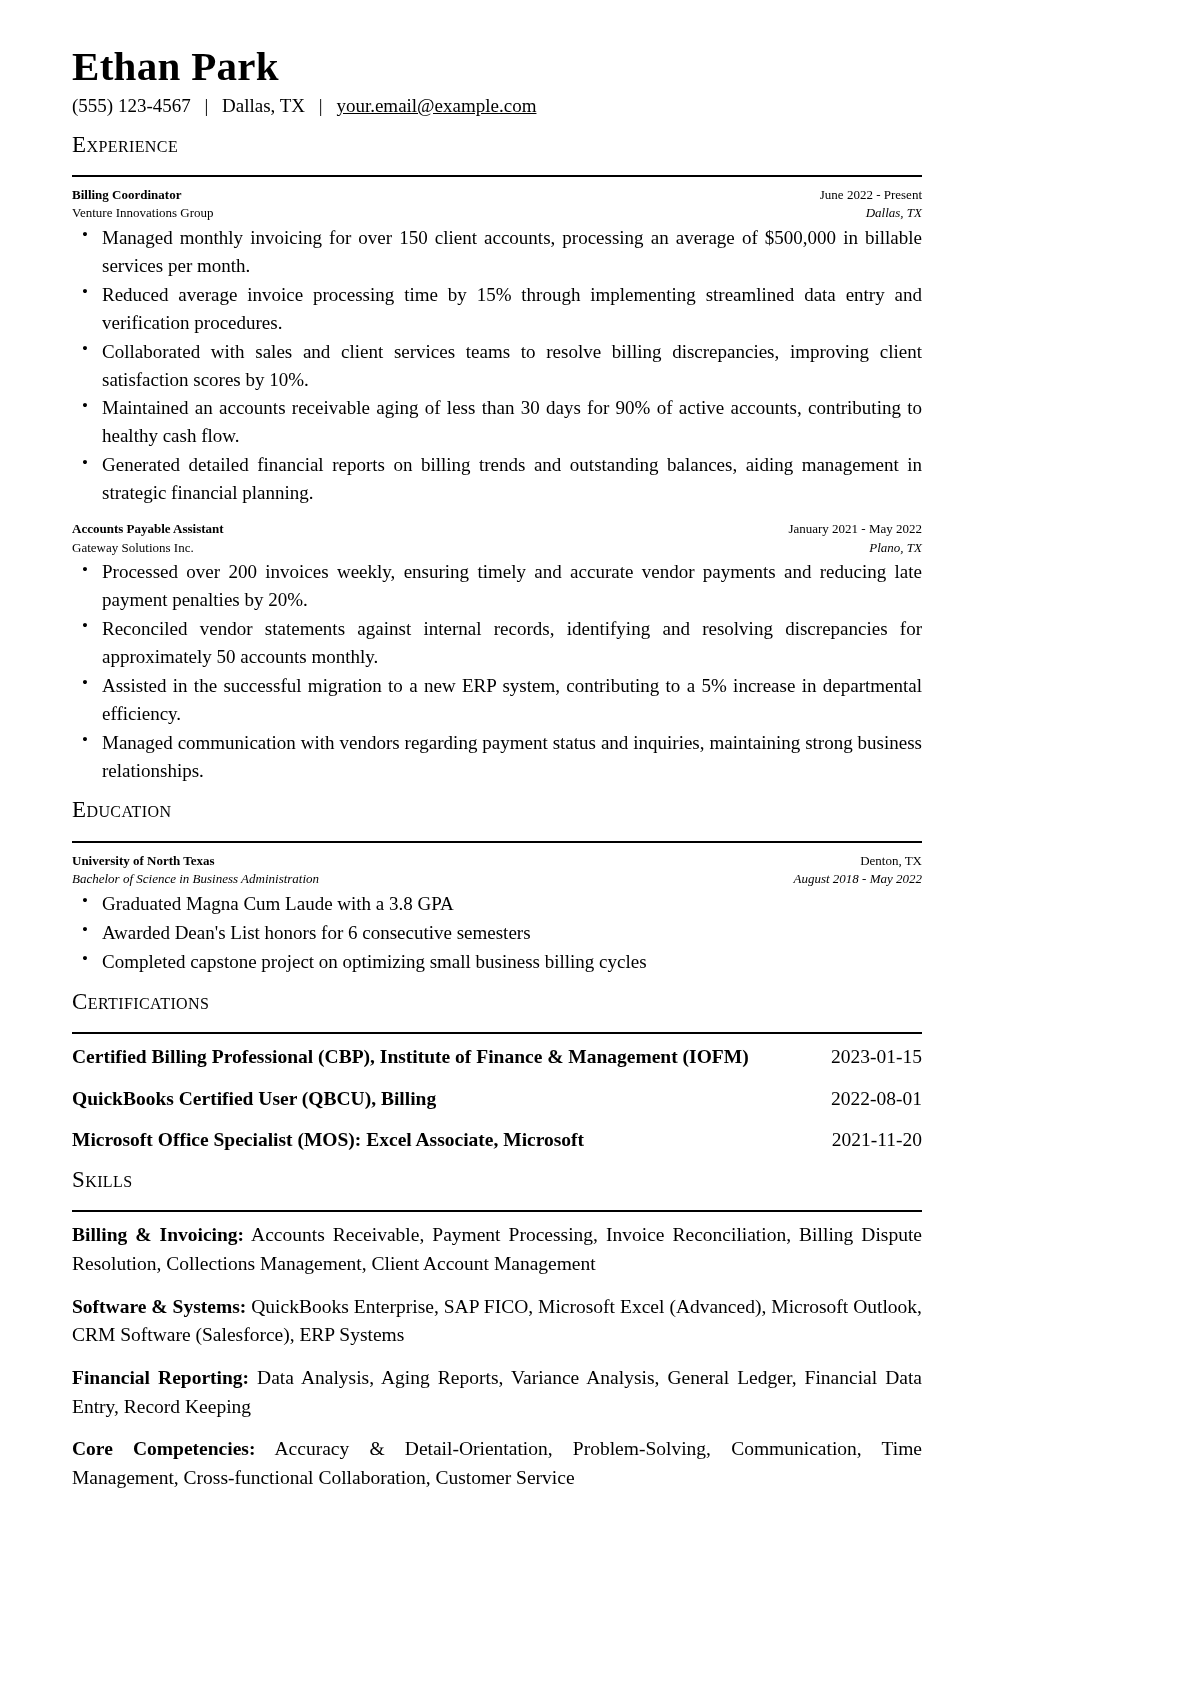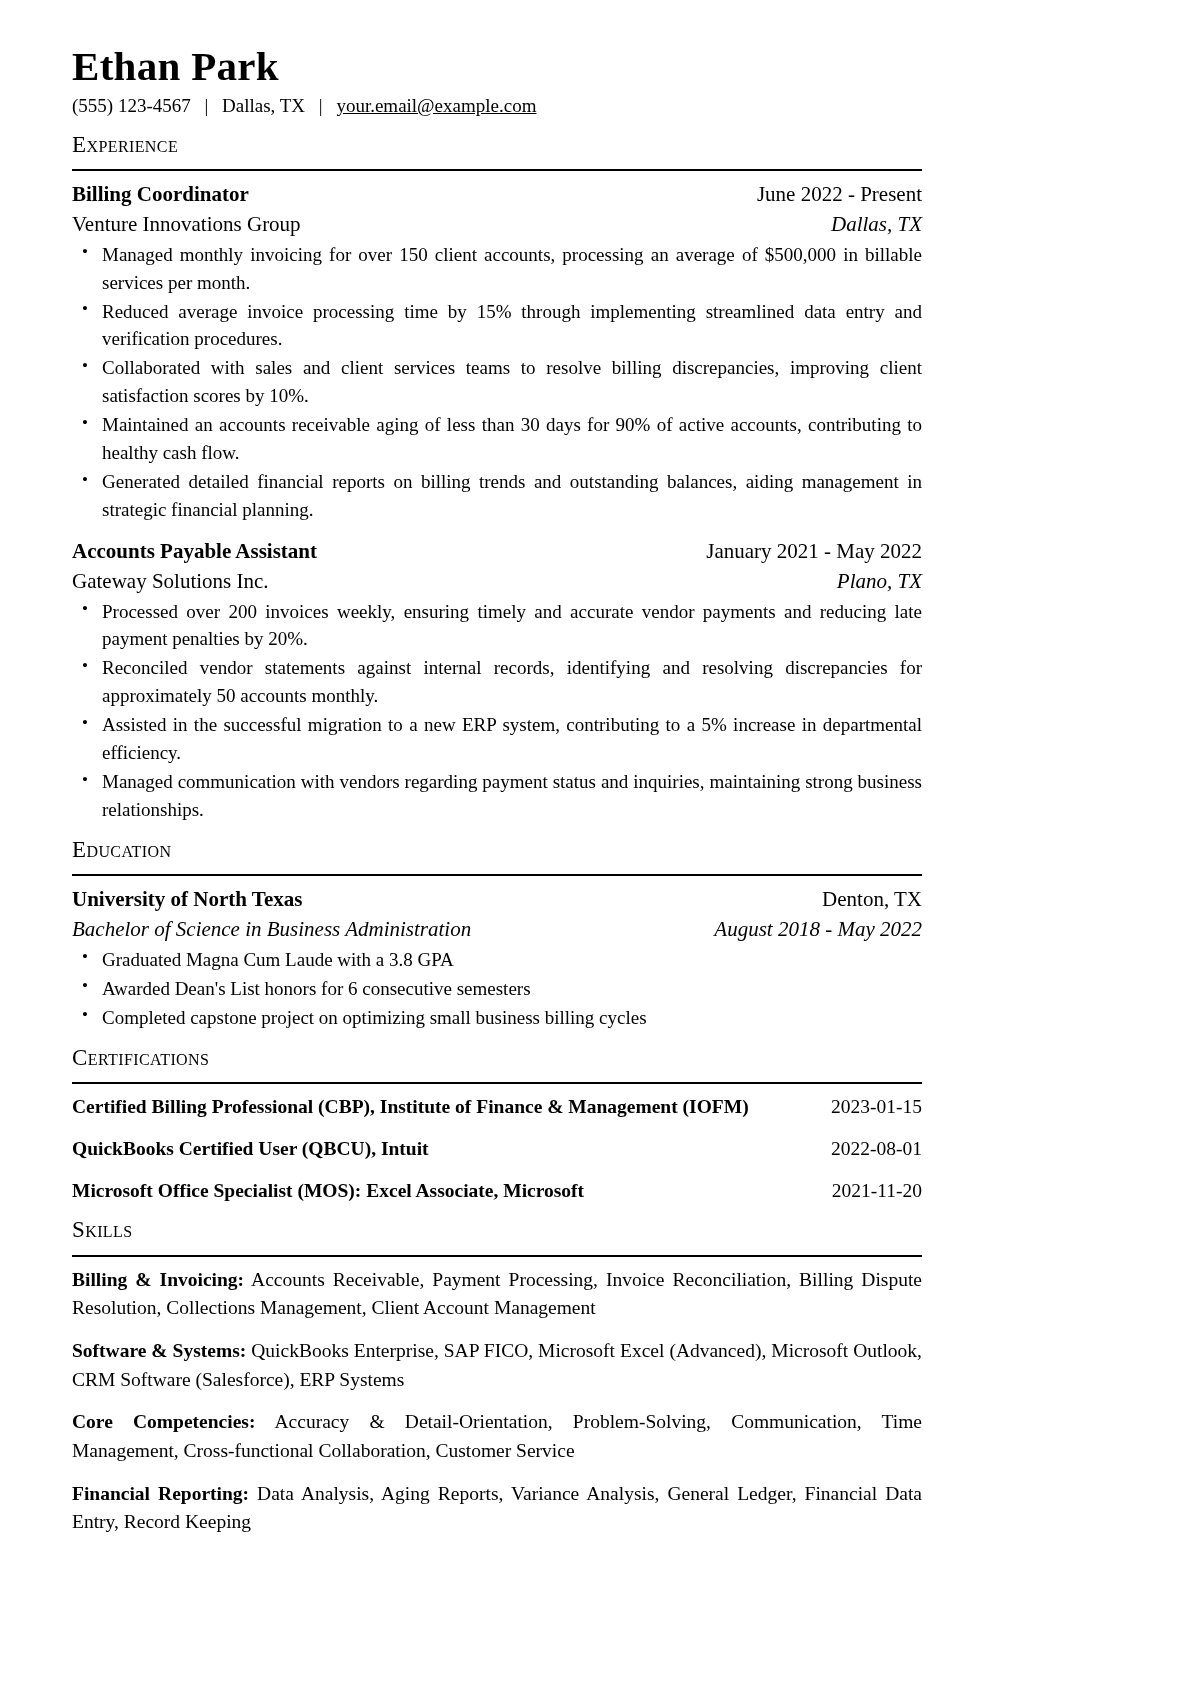--- a/index.html
+++ b/index.html
@@ -45,39 +45,39 @@
   
   .section {
     margin-top: 13px;
   }
   .section-title {
     font-size: 23px;
     font-variant: small-caps;
     text-transform: capitalize;
     letter-spacing: 0.4px;
     line-height: 1.15;
-    padding-bottom: 11px;
+    padding-bottom: 17px;
   }
   .rule {
     border-bottom: 2.2px solid #000;
     margin-bottom: 9px;
   }
 
   
   .entry {
     margin-bottom: 3px;
   }
   .entry + .entry {
     margin-top: 13px;
   }
   .entry-row {
     display: flex;
     justify-content: space-between;
     align-items: center;
-    font-size: 21px;
+    font-size: 13px;
     line-height: 1.42;
     gap: 25px;
   }
   .entry-row .left.bold {
     font-weight: bold;
   }
   .entry-row .right.ital,
   .entry-row .left.ital {
     font-style: italic;
   }
@@ -255,21 +255,21 @@
 
     <div class="cert-row">
       <div class="cert-main">
         <span class="cert-name">Certified Billing Professional (CBP)</span><span class="cert-issuer">, Institute of Finance &amp; Management (IOFM)</span>
       </div>
       <div class="cert-date">2023-01-15</div>
     </div>
 
     <div class="cert-row">
       <div class="cert-main">
-        <span class="cert-name">QuickBooks Certified User (QBCU)</span><span class="cert-issuer">, Intuit</span>
+        <span class="cert-name">QuickBooks Certified User (QBCU)</span><span class="cert-issuer">, Billing</span>
       </div>
       <div class="cert-date">2022-08-01</div>
     </div>
 
     <div class="cert-row">
       <div class="cert-main">
         <span class="cert-name">Microsoft Office Specialist (MOS): Excel Associate</span><span class="cert-issuer">, Microsoft</span>
       </div>
       <div class="cert-date">2021-11-20</div>
     </div>
@@ -279,20 +279,20 @@
     <div class="section-title">Skills</div>
     <div class="rule"></div>
 
     <div class="skill-row">
       <span class="skill-cat">Billing &amp; Invoicing:</span><span> Accounts Receivable, Payment Processing, Invoice Reconciliation, Billing Dispute Resolution, Collections Management, Client Account Management</span>
     </div>
     <div class="skill-row">
       <span class="skill-cat">Software &amp; Systems:</span><span> QuickBooks Enterprise, SAP FICO, Microsoft Excel (Advanced), Microsoft Outlook, CRM Software (Salesforce), ERP Systems</span>
     </div>
     <div class="skill-row">
+      <span class="skill-cat">Financial Reporting:</span><span> Data Analysis, Aging Reports, Variance Analysis, General Ledger, Financial Data Entry, Record Keeping</span>
+    </div>
+    <div class="skill-row">
       <span class="skill-cat">Core Competencies:</span><span> Accuracy &amp; Detail-Orientation, Problem-Solving, Communication, Time Management, Cross-functional Collaboration, Customer Service</span>
     </div>
-    <div class="skill-row">
-      <span class="skill-cat">Financial Reporting:</span><span> Data Analysis, Aging Reports, Variance Analysis, General Ledger, Financial Data Entry, Record Keeping</span>
-    </div>
   </div>
 
 </div>
 
 </body></html>

